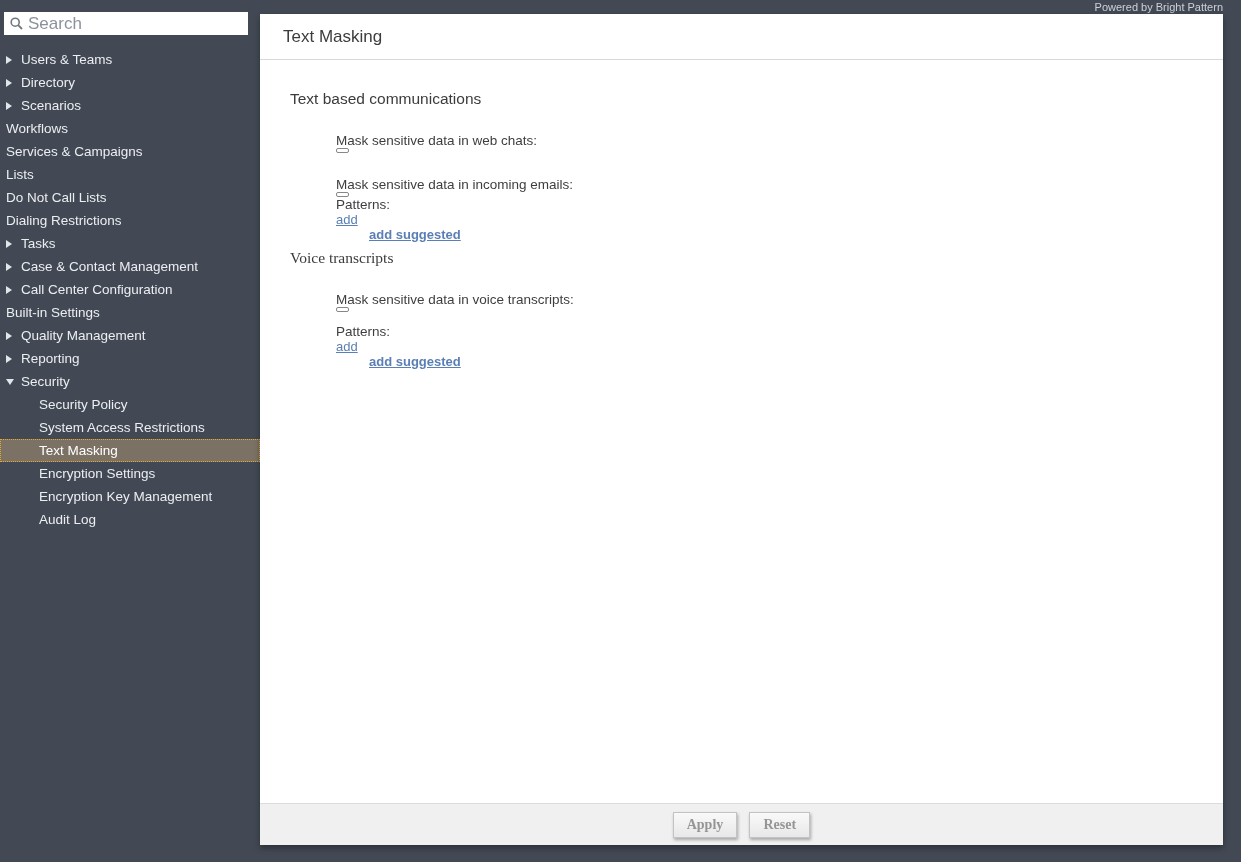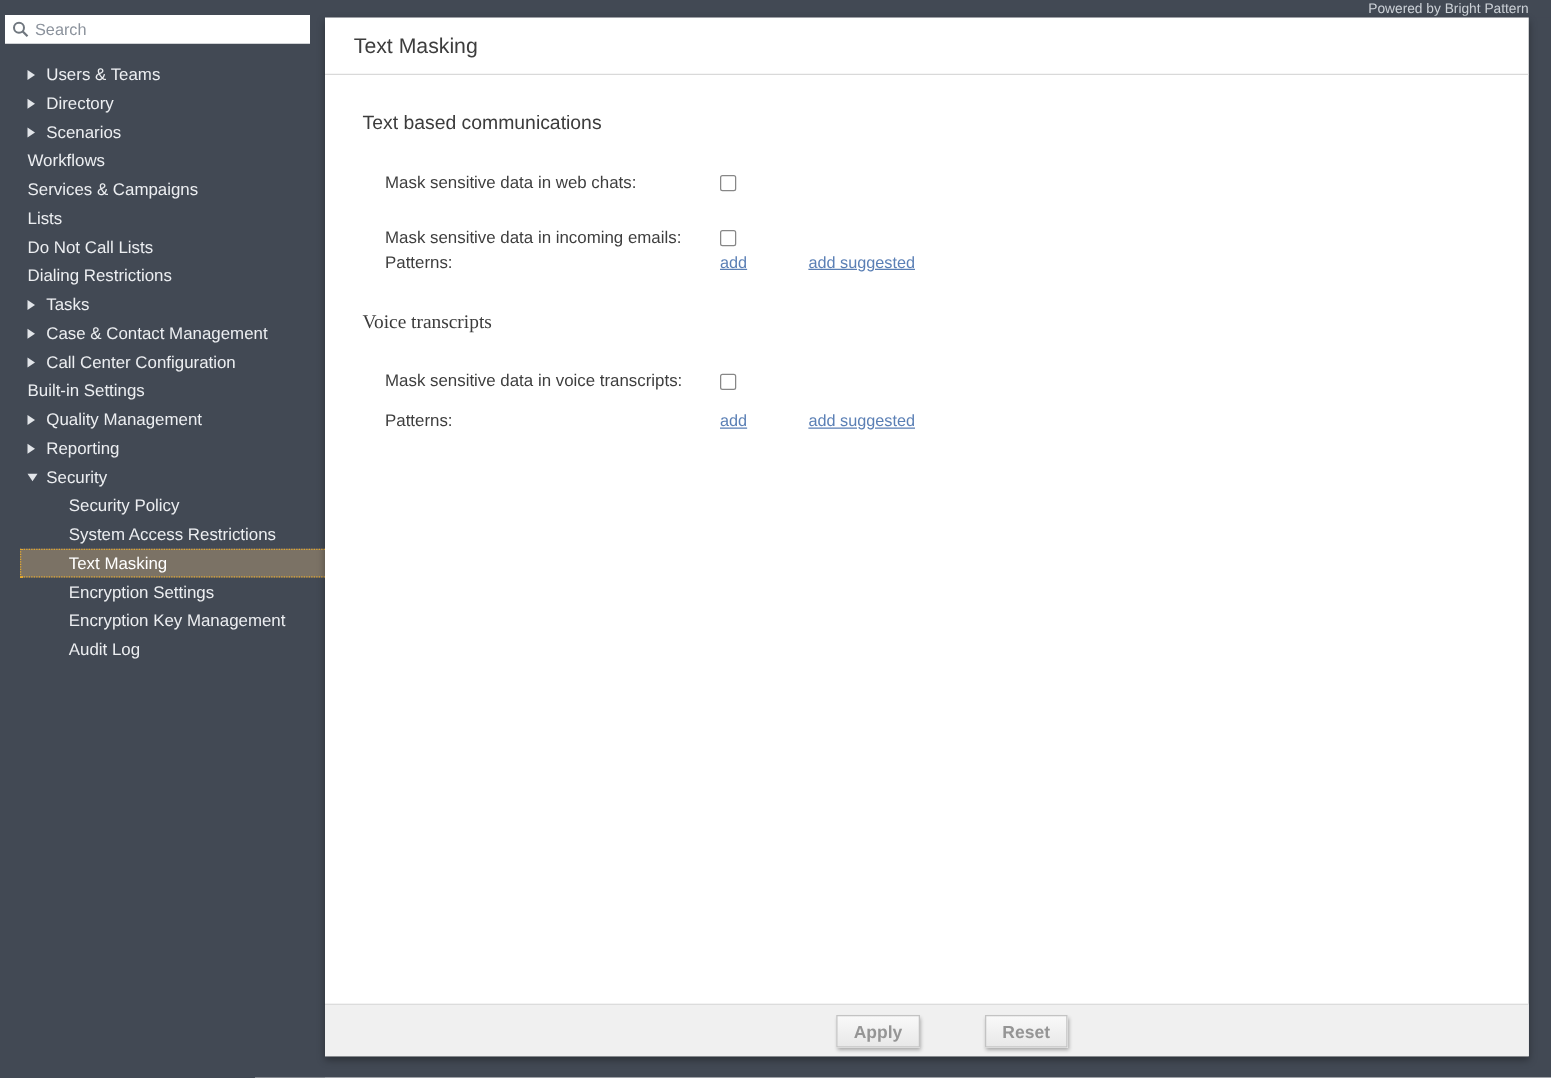--- a/index.html
+++ b/index.html
@@ -27,25 +27,25 @@
   }
   .searchbox {
     position: absolute; top: 12px; left: 4px; width: 244px; height: 23px;
     background: #ffffff;
     display: flex; align-items: center; padding: 0 6px;
   }
   .searchbox svg { flex: 0 0 auto; margin-right: 5px; }
   .searchbox input {
     border: none; outline: none; flex: 1; height: 19px;
     font-family: "Liberation Sans", sans-serif;
-    font-size: 13px; color: #701a75; background: transparent;
+    font-size: 17px; color: #701a75; background: transparent;
   }
   .searchbox input::placeholder { color: #8b929c; opacity: 1; }
 
-  .tree { position: absolute; top: 48px; left: 16px; width: 260px; }
+  .tree { position: absolute; top: 48px; left: 0; width: 260px; }
   .tree-item {
     height: 23px; display: flex; align-items: center;
     color: #eceef1; font-size: 13.5px; cursor: default;
     padding-left: 6px; width: 260px;
   }
   .tree-item .arrow-slot { width: 15px; flex: 0 0 auto; display: flex; align-items: center; }
   .tree-item.no-arrow { }
   .tree-item.child { padding-left: 39px; }
   .arrow-right {
     width: 0; height: 0;
@@ -77,57 +77,56 @@
   .panel-header h1 { font-size: 17px; font-weight: 400; color: #3d3d3d; }
 
   .section-heading {
     position: absolute; left: 30px;
     font-size: 15.5px; font-weight: 400; color: #3c3c3c;
   }
   .sh-1 { top: 76px; }
   .sh-2 { top: 235px; font-family: Liberation Serif, serif; }
 
   .form-row {
-    position: absolute; left: 48px; height: 20px;
-    display: flex; align-items: flex-end;
+    position: absolute; left: 76px; height: 20px;
+    display: flex; align-items: flex-start; flex-direction: column;
   }
   .row-1 { top: 119px; }
   .row-2 { top: 151px; margin-top: 12px; }
   .row-3 { top: 183px; }
   .row-4 { top: 278px; }
   .row-5 { top: 310px; }
   .row-label {
     width: 268px; font-size: 13.5px; color: #3e3e3e; flex: 0 0 auto;
   }
   input[type="checkbox"] {
     appearance: none; -webkit-appearance: none;
     width: 13px; height: 13px; background: #fff;
     border: 1px solid #878787; border-radius: 2px; cursor: pointer;
     margin: 0;
   }
   a.action-link {
     font-size: 13px; color: #5a7fb5; text-decoration: underline; cursor: pointer;
   }
-  a.action-link.second { margin-left: 49px; }
+  a.action-link.second { margin-left: 33px; font-weight: bold; }
 
   
   .panel-footer {
     position: absolute; left: 0; bottom: 0; width: 963px; height: 42px;
     background: #f0f0f0; border-top: 1px solid #dcdcdc;
     display: flex; justify-content: center; align-items: center; gap: 12px;
   }
   .btn {
     min-width: 61px; height: 26px; padding: 0 13px;
     background: linear-gradient(#f9f9f9, #e8e8e8);
     border: 1px solid #c3c3c3;
     box-shadow: 1px 2px 3px rgba(0,0,0,0.3);
-    font-family: Liberation Sans, sans-serif;
+    font-family: Liberation Serif, serif;
     font-size: 14px; font-weight: 700; color: #959595;
     cursor: pointer;
-    margin-left: 40px;
   }
 </style>
 </head>
 <body>
 
 <div class="topbar">
   <span>Powered by Bright Pattern</span>
 </div>
 
 <div class="sidebar">

